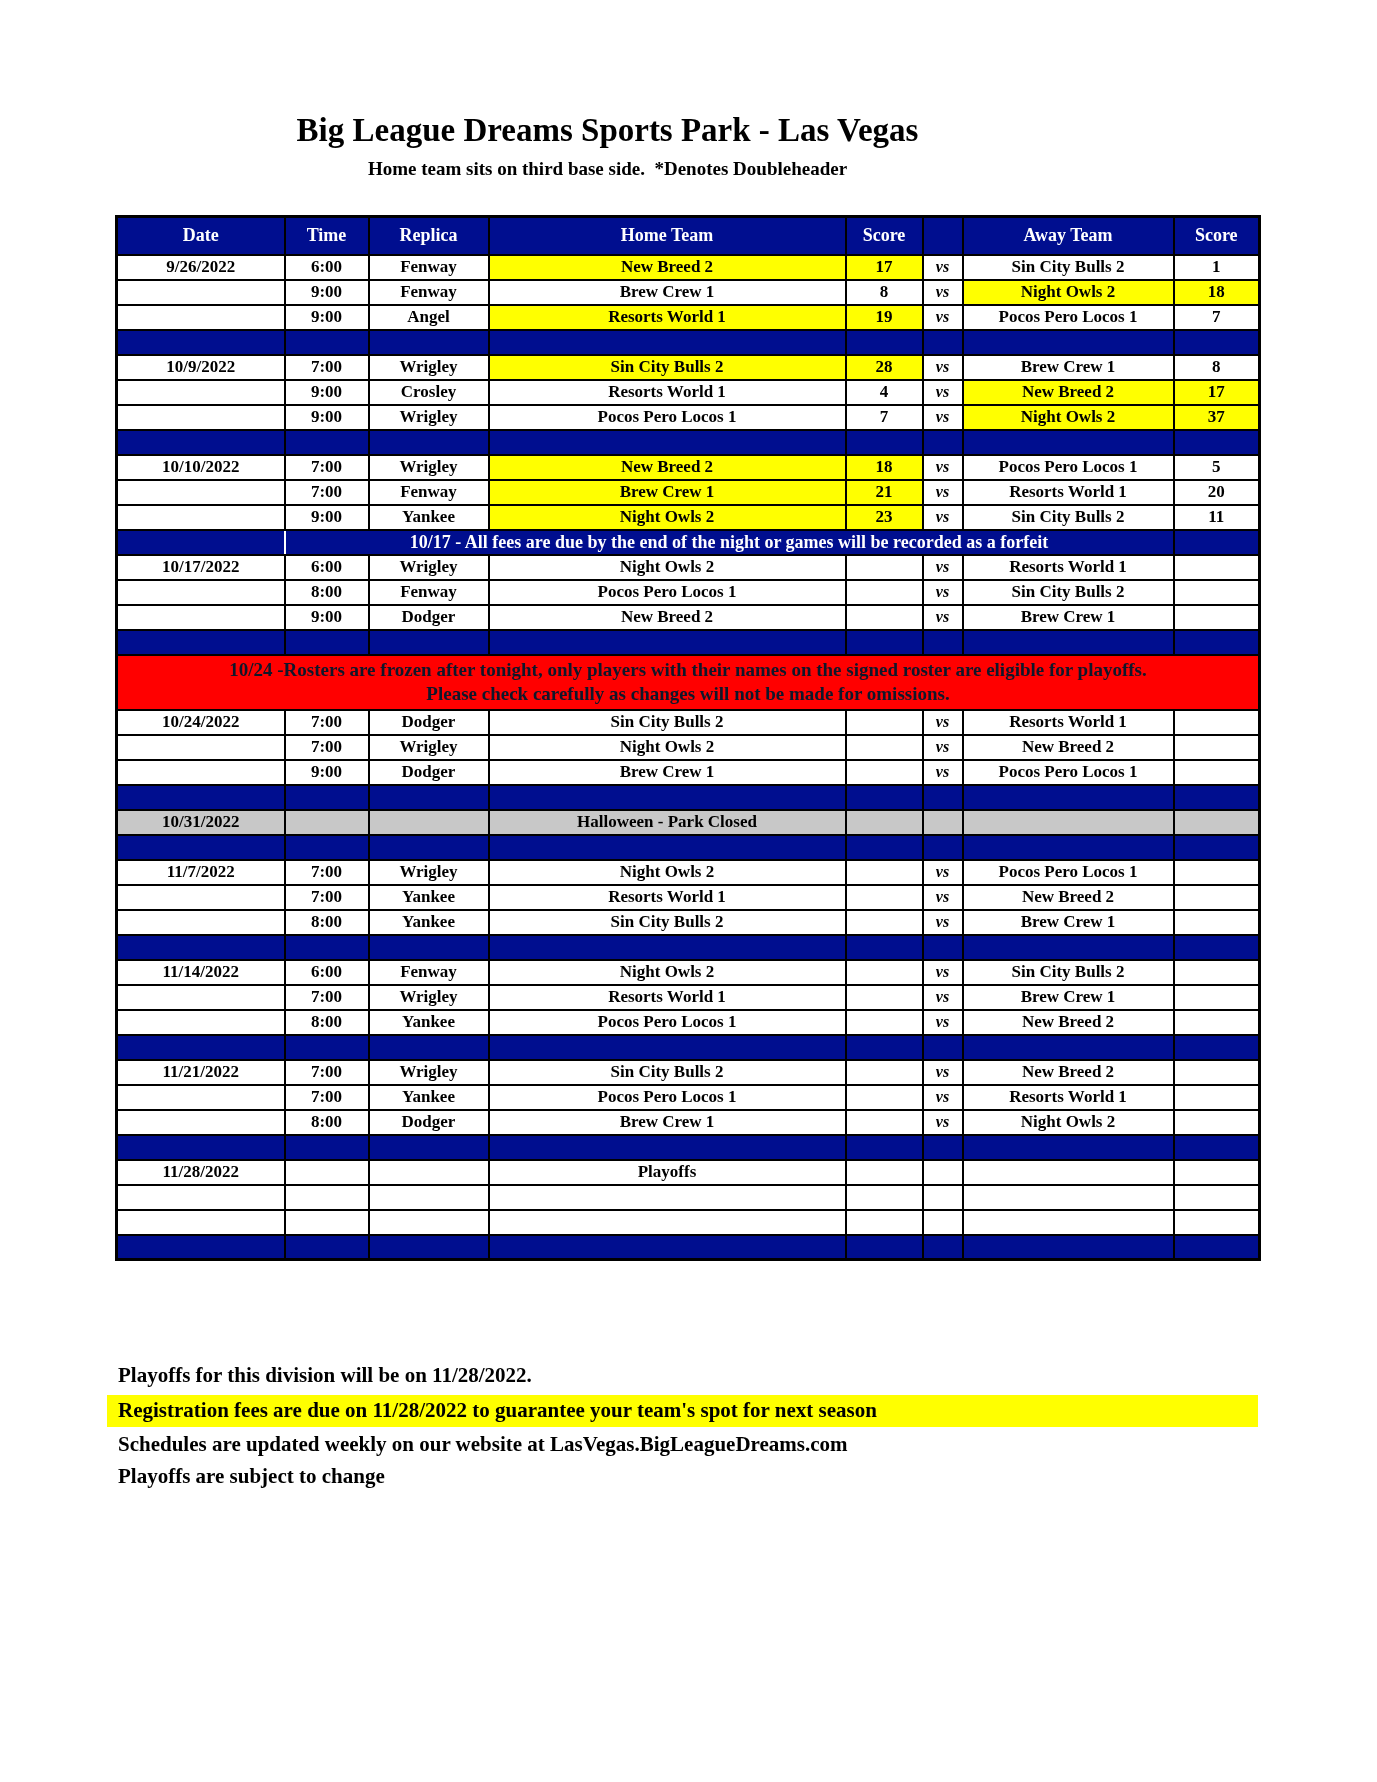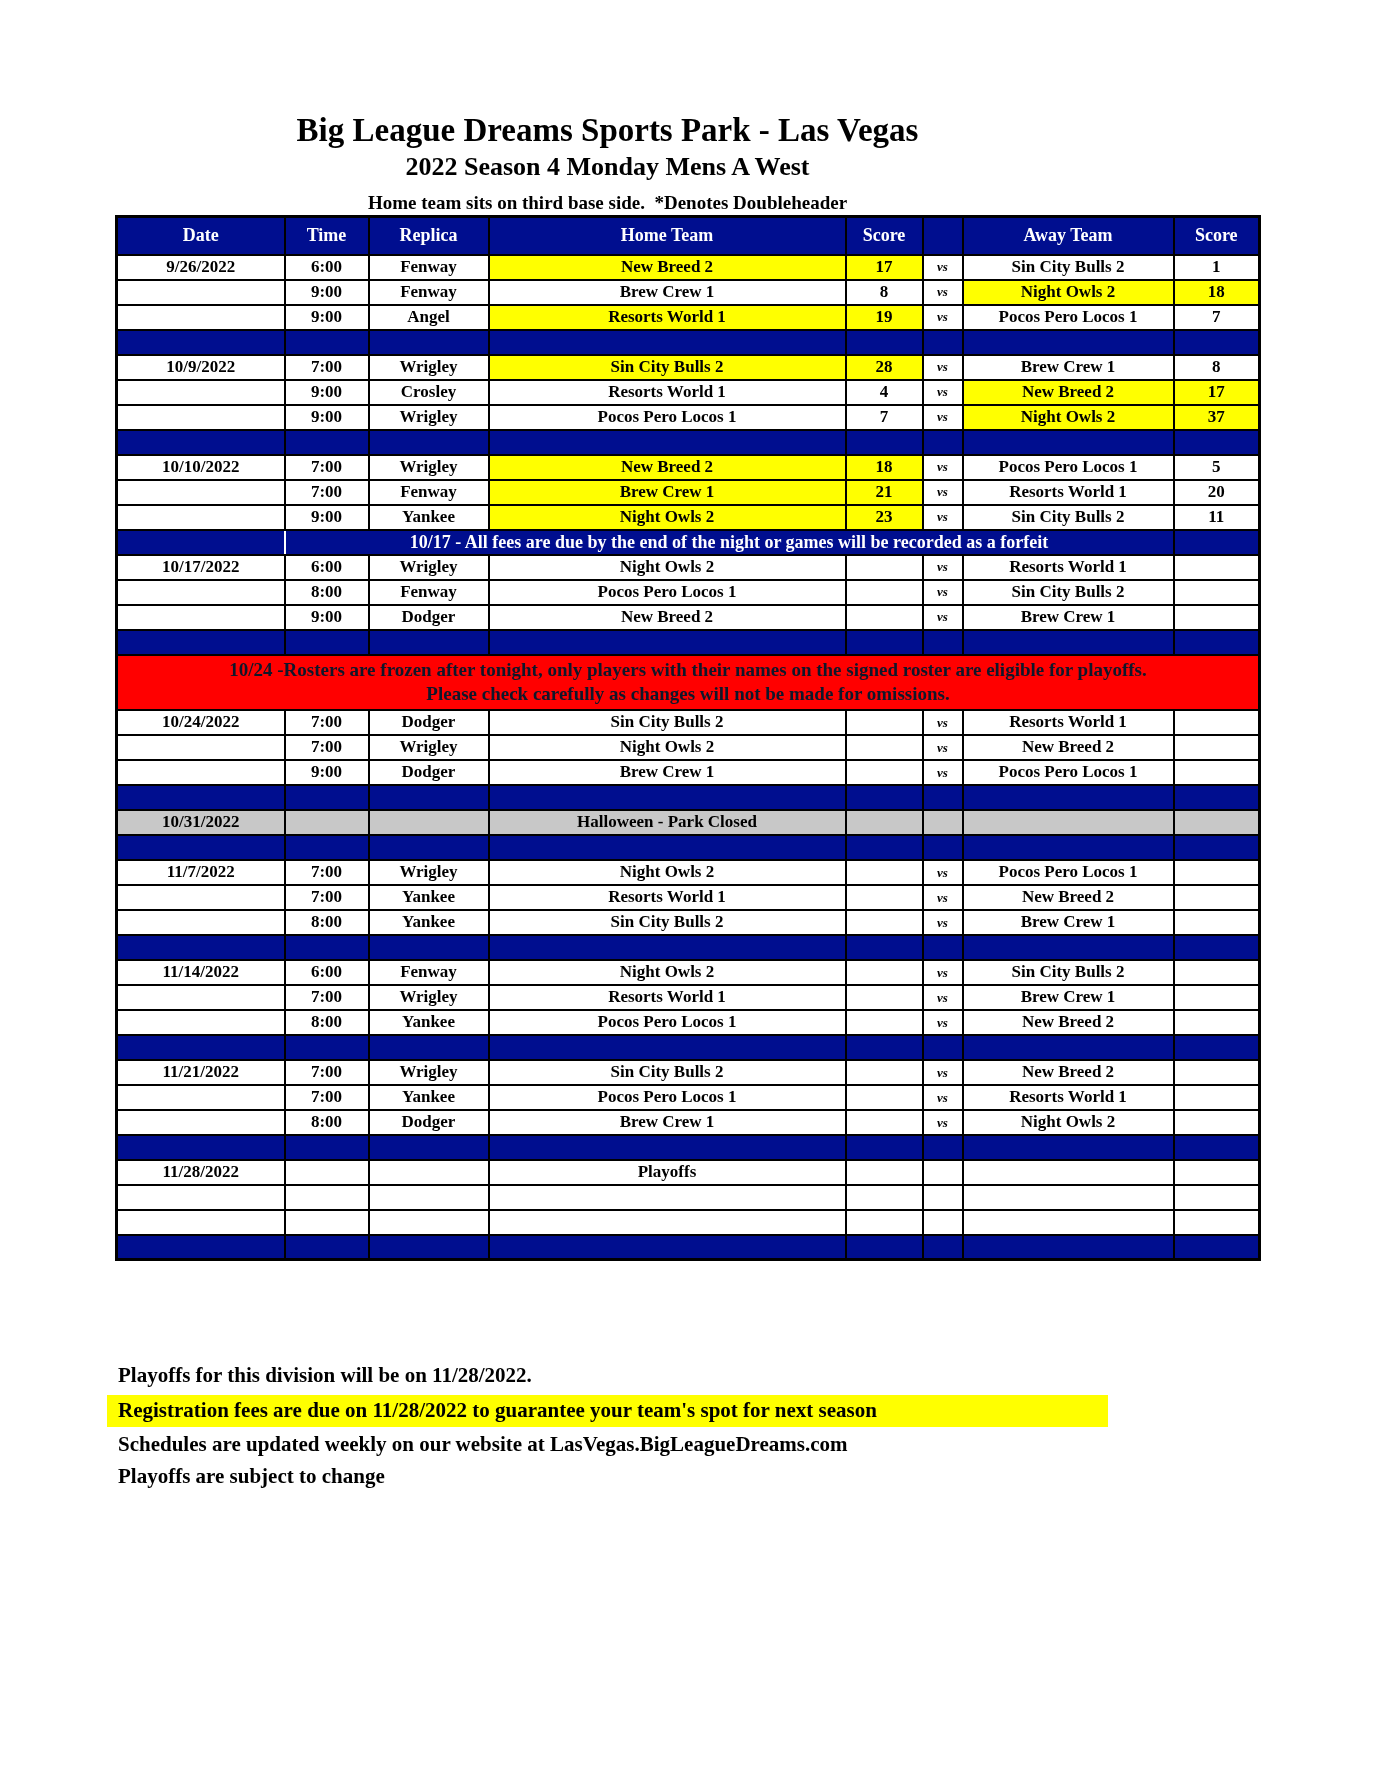--- a/index.html
+++ b/index.html
@@ -54,52 +54,51 @@
     padding:1px 2px;
     overflow:hidden;
     white-space:nowrap;
   }
   .schedule th{
     background:var(--navy);
     color:#ffffff;
     font-size:18px;
     height:38px;
   }
-  td.vs{font-style:italic;font-size:13px;}
+  td.vs{font-style:italic;font-size:16px;}
   td.win{background:var(--yellow);}
   tr.sep td{background:var(--navy);}
   tr.banner-navy td{background:var(--navy);color:#ffffff;font-size:18px;}
   tr.banner-navy td.cap-l{border-right:2px solid #ffffff;}
   tr.banner-navy td.cap-r{border-left:2px solid #ffffff;}
   td.banner-red{
     background:var(--red);color:#0f172a;
     font-size:19px;height:54px;white-space:normal;
     padding:2px 4px;
   }
   td.banner-red div{line-height:1.3;}
   tr.closed td{background:var(--gray);}
   
   .footer-line{
     position:absolute;left:118px;
     font-size:21px;font-weight:bold;line-height:1.2;
     white-space:nowrap;
   }
   .f1{top:1363px;}
-  .f2{top:1395px;left:107px;width:1001px;background:var(--yellow);padding:3px 0 4px 11px;}
+  .f2{top:1395px;left:107px;width:1151px;background:var(--yellow);padding:3px 0 4px 11px;}
   .f3{top:1432px;}
   .f4{top:1464px;}
 </style>
 </head>
 <body>
 
 <div class="page">
 
   <div class="headings">
     <div class="title">Big League Dreams Sports Park - Las Vegas</div>
-    <div class="subtitle">2022 Season 4 Monday Mens A West</div>
     <div class="note">Home team sits on third base side.  *Denotes Doubleheader</div>
   </div>
 
   <table class="schedule">
     <colgroup>
       <col class="c-date">
         <col class="c-time">
         <col class="c-replica">
         <col class="c-home">
       <col class="c-hscore">

